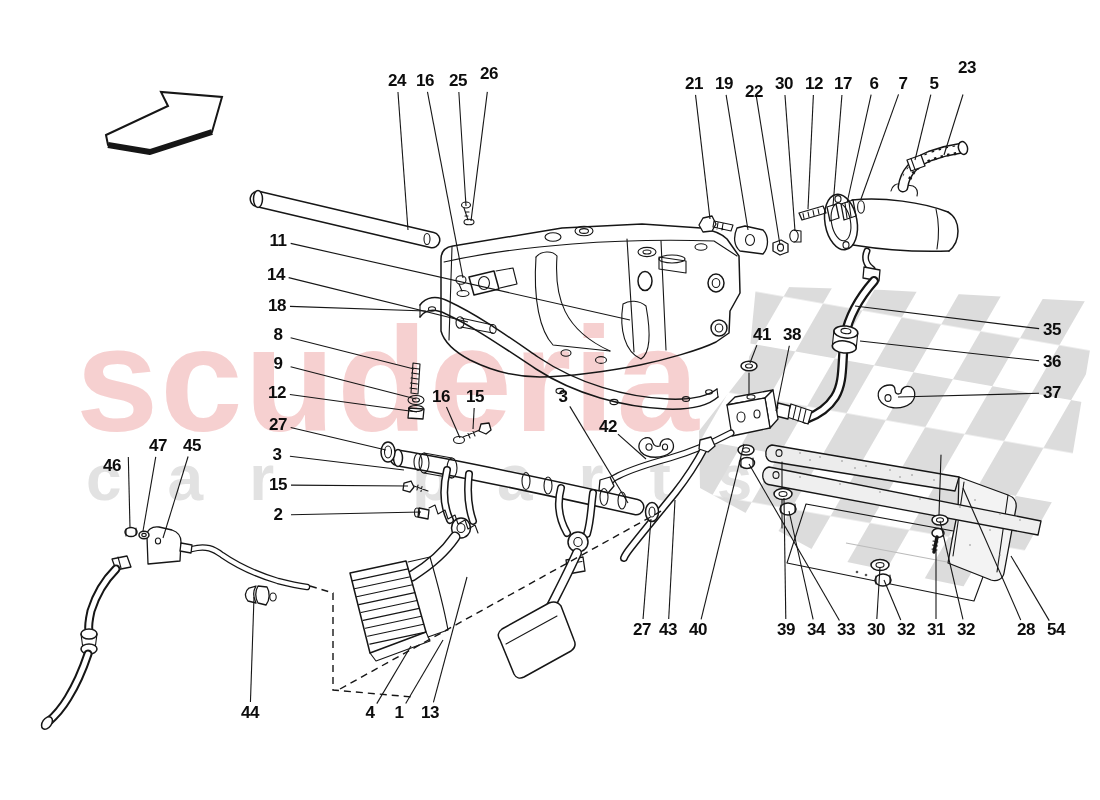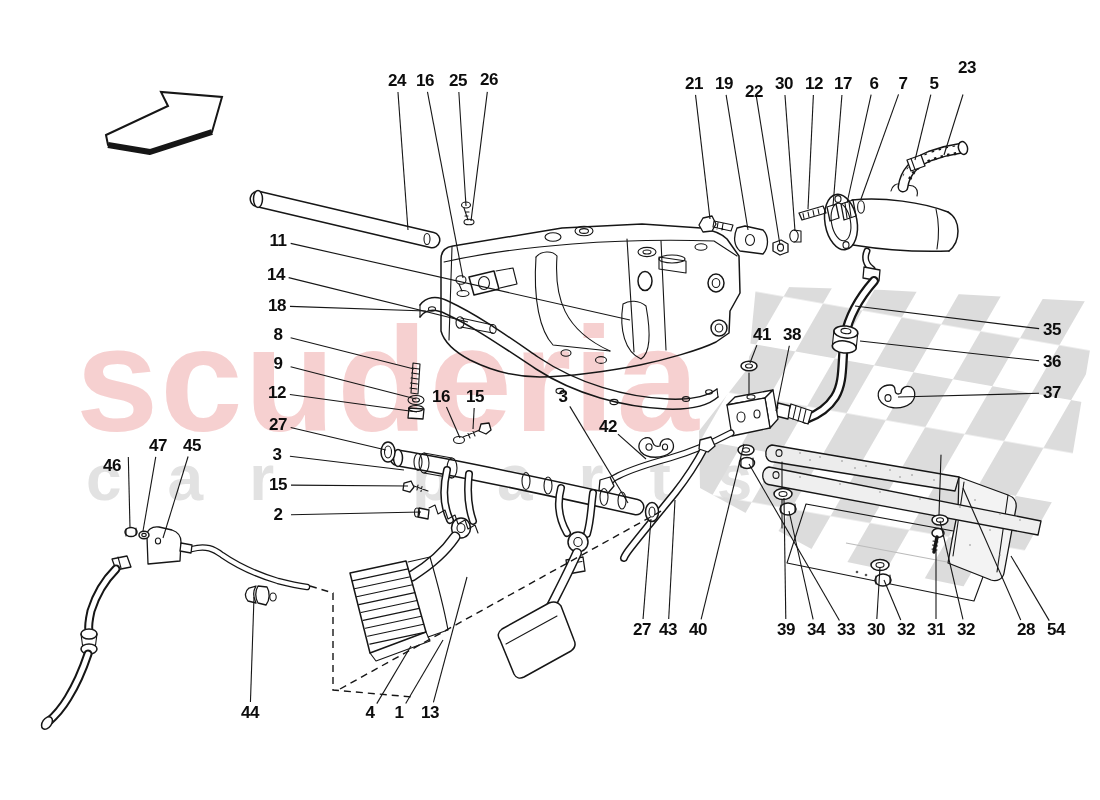--- a/index.html
+++ b/index.html
@@ -420,21 +420,21 @@
         <line x1="962.9837054239251" y1="619.3001858085394" x2="940" y2="521" stroke="#161616" stroke-width="1.1"></line>
         <line x1="1020.7279654792261" y1="619.9451551630661" x2="963" y2="488" stroke="#161616" stroke-width="1.1"></line>
         <line x1="1049.245452138663" y1="620.6013641724303" x2="1011" y2="556" stroke="#161616" stroke-width="1.1"></line>
       </g>
   </svg>
 
   <div id="callout-layer">
       <span class="callout" style="left: 397px; top: 81px;">24</span>
       <span class="callout" style="left: 425px; top: 81px;">16</span>
       <span class="callout" style="left: 458px; top: 81px;">25</span>
-      <span class="callout" style="left: 489px; top: 80px;">26</span>
+      <span class="callout" style="left: 489px; top: 74px;">26</span>
       <span class="callout" style="left: 694px; top: 84px;">21</span>
       <span class="callout" style="left: 724px; top: 84px;">19</span>
       <span class="callout" style="left: 754px; top: 92px;">22</span>
       <span class="callout" style="left: 784px; top: 84px;">30</span>
       <span class="callout" style="left: 814px; top: 84px;">12</span>
       <span class="callout" style="left: 843px; top: 84px;">17</span>
       <span class="callout" style="left: 874px; top: 84px;">6</span>
       <span class="callout" style="left: 903px; top: 84px;">7</span>
       <span class="callout" style="left: 934px; top: 84px;">5</span>
       <span class="callout" style="left: 967px; top: 68px;">23</span>

